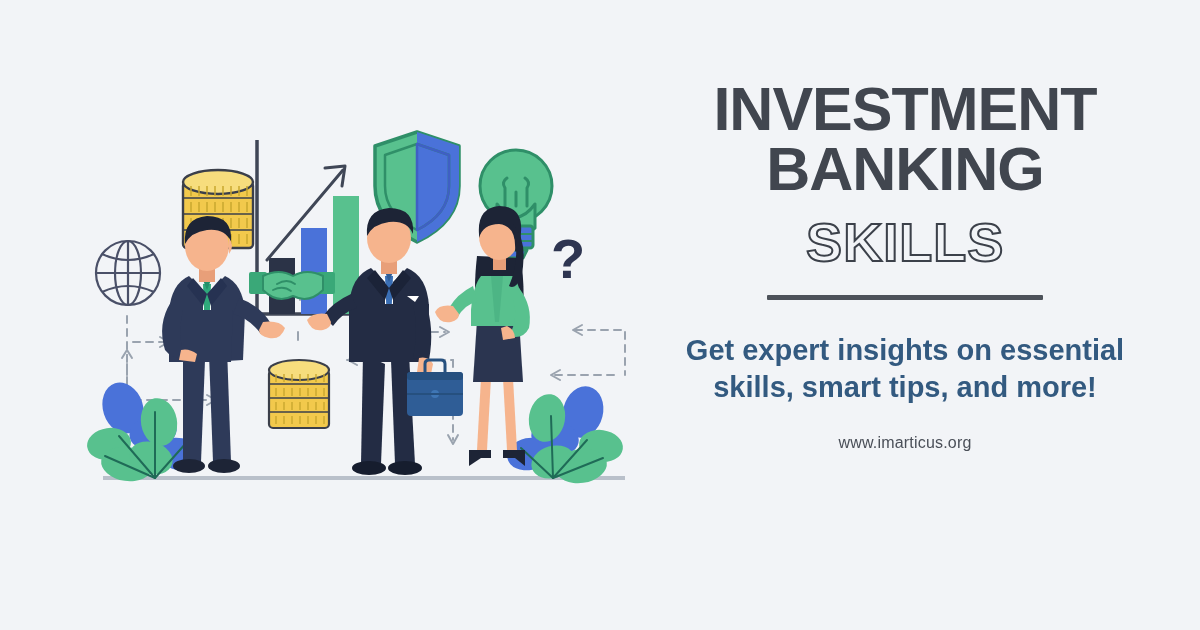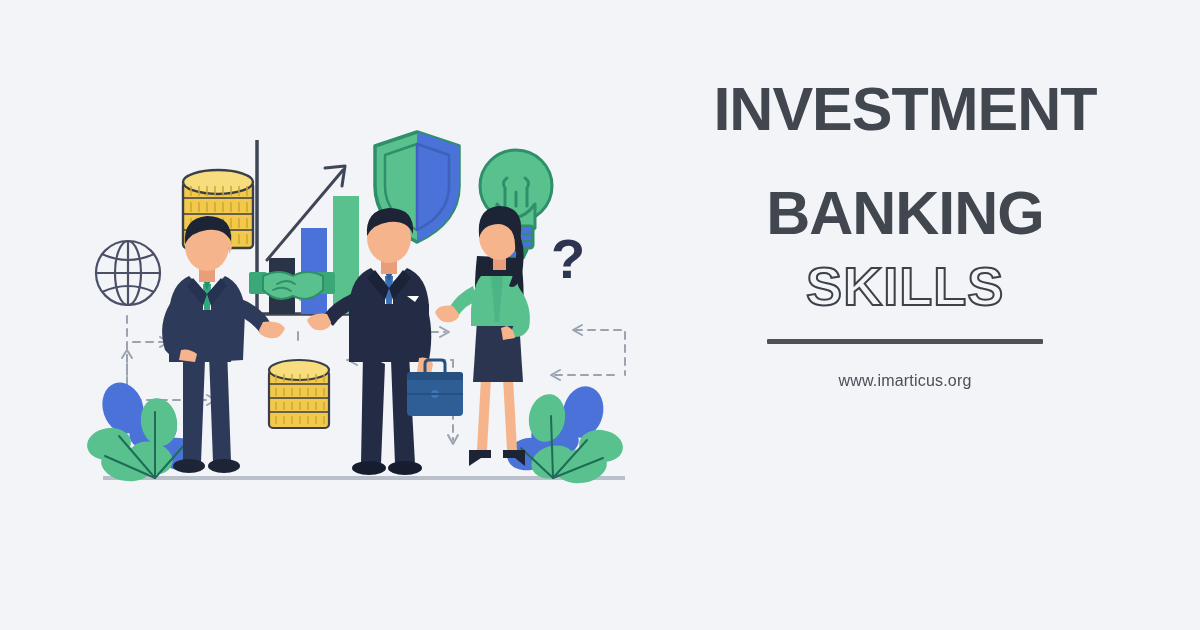--- a/index.html
+++ b/index.html
@@ -23,21 +23,21 @@
     font-family:"Liberation Sans", sans-serif;
     font-weight:bold;
     font-size:61px;
     line-height:0.98;
     letter-spacing:-1px;
     color:#41464f;
     text-align:center;
     margin:0;
     width:100%;
   }
-  .title .line2{display:block;margin-top:44px;}
+  .title .line2{display:block;}
   .skills{
     margin-top:12px;
     font-family:"Liberation Sans", sans-serif;
     font-weight:bold;
     font-size:53px;
     letter-spacing:1px;
     color:transparent;
     -webkit-text-stroke:2px #3c414a;
     text-align:center;
     transform:scaleX(1.02);
@@ -403,18 +403,19 @@
 
     <h1 class="title">
       <span>INVESTMENT</span>
       <span class="line2">BANKING</span>
     </h1>
 
     <div class="skills">SKILLS</div>
 
     <div class="divider"></div>
 
+    <div class="subtitle">Get expert insights on essential skills, smart tips, and more!</div>
 
     <div class="url">www.imarticus.org</div>
 
   </div>
 
 </div>
 
 </body></html>

